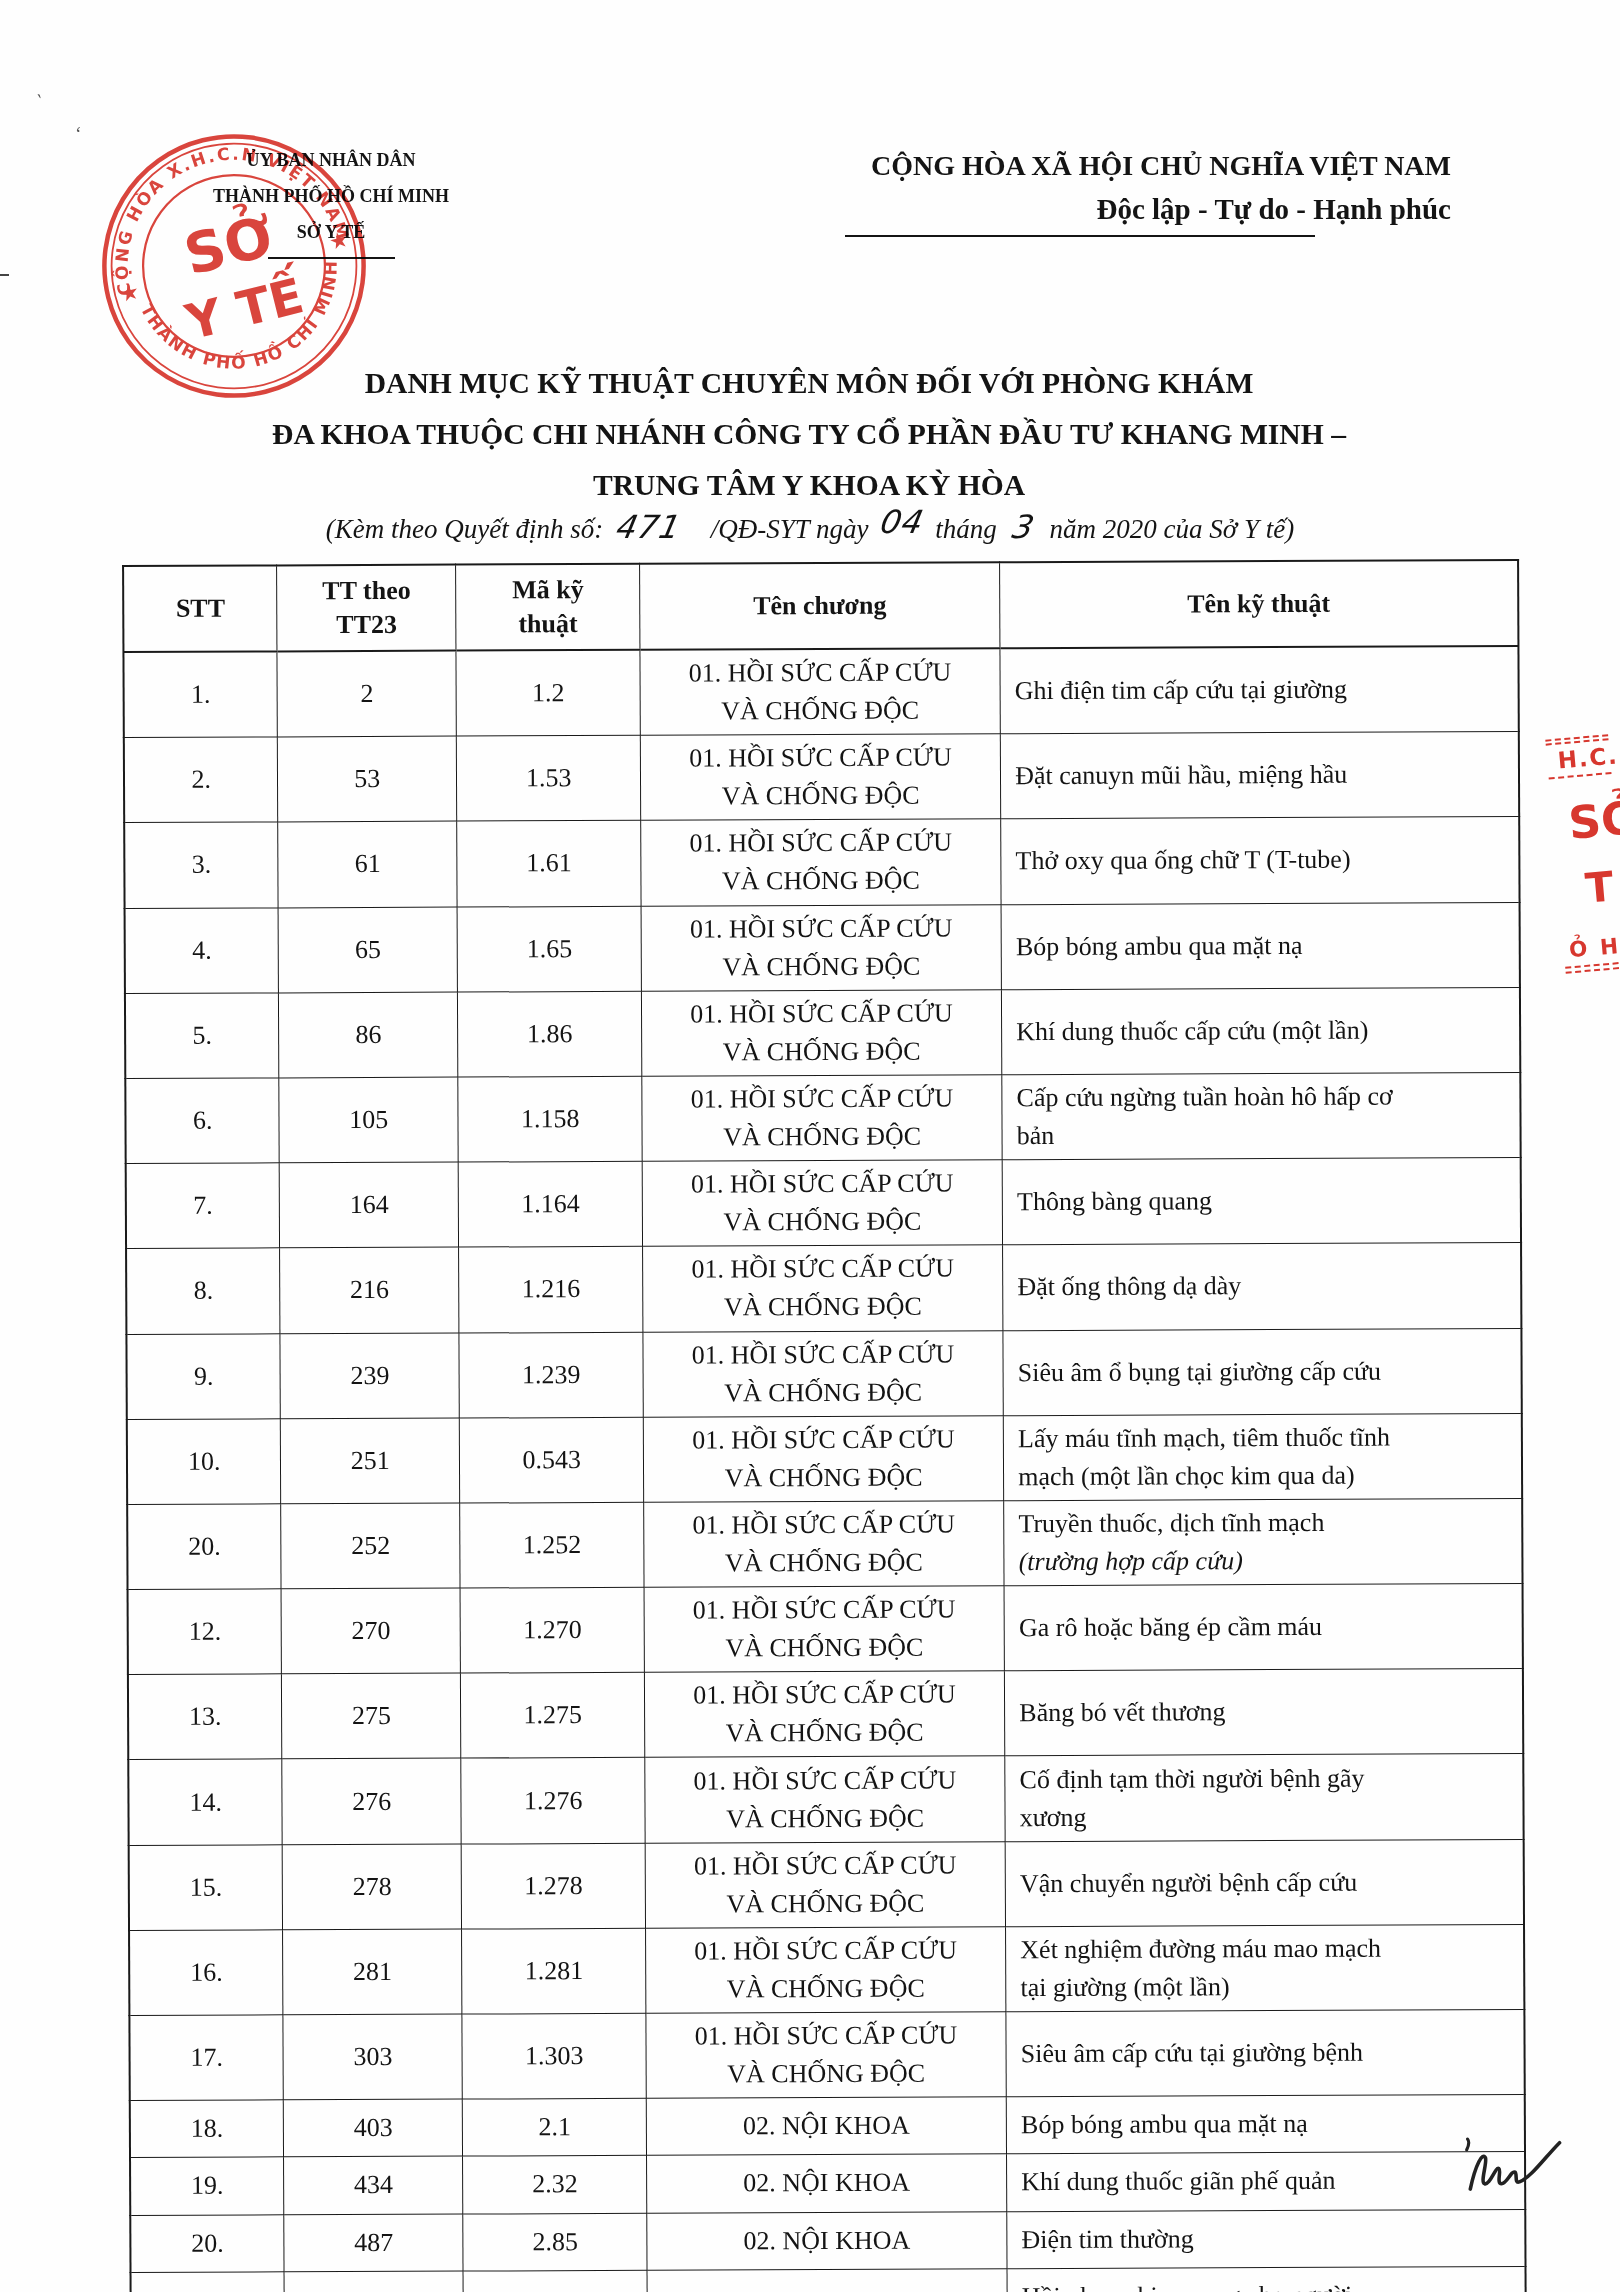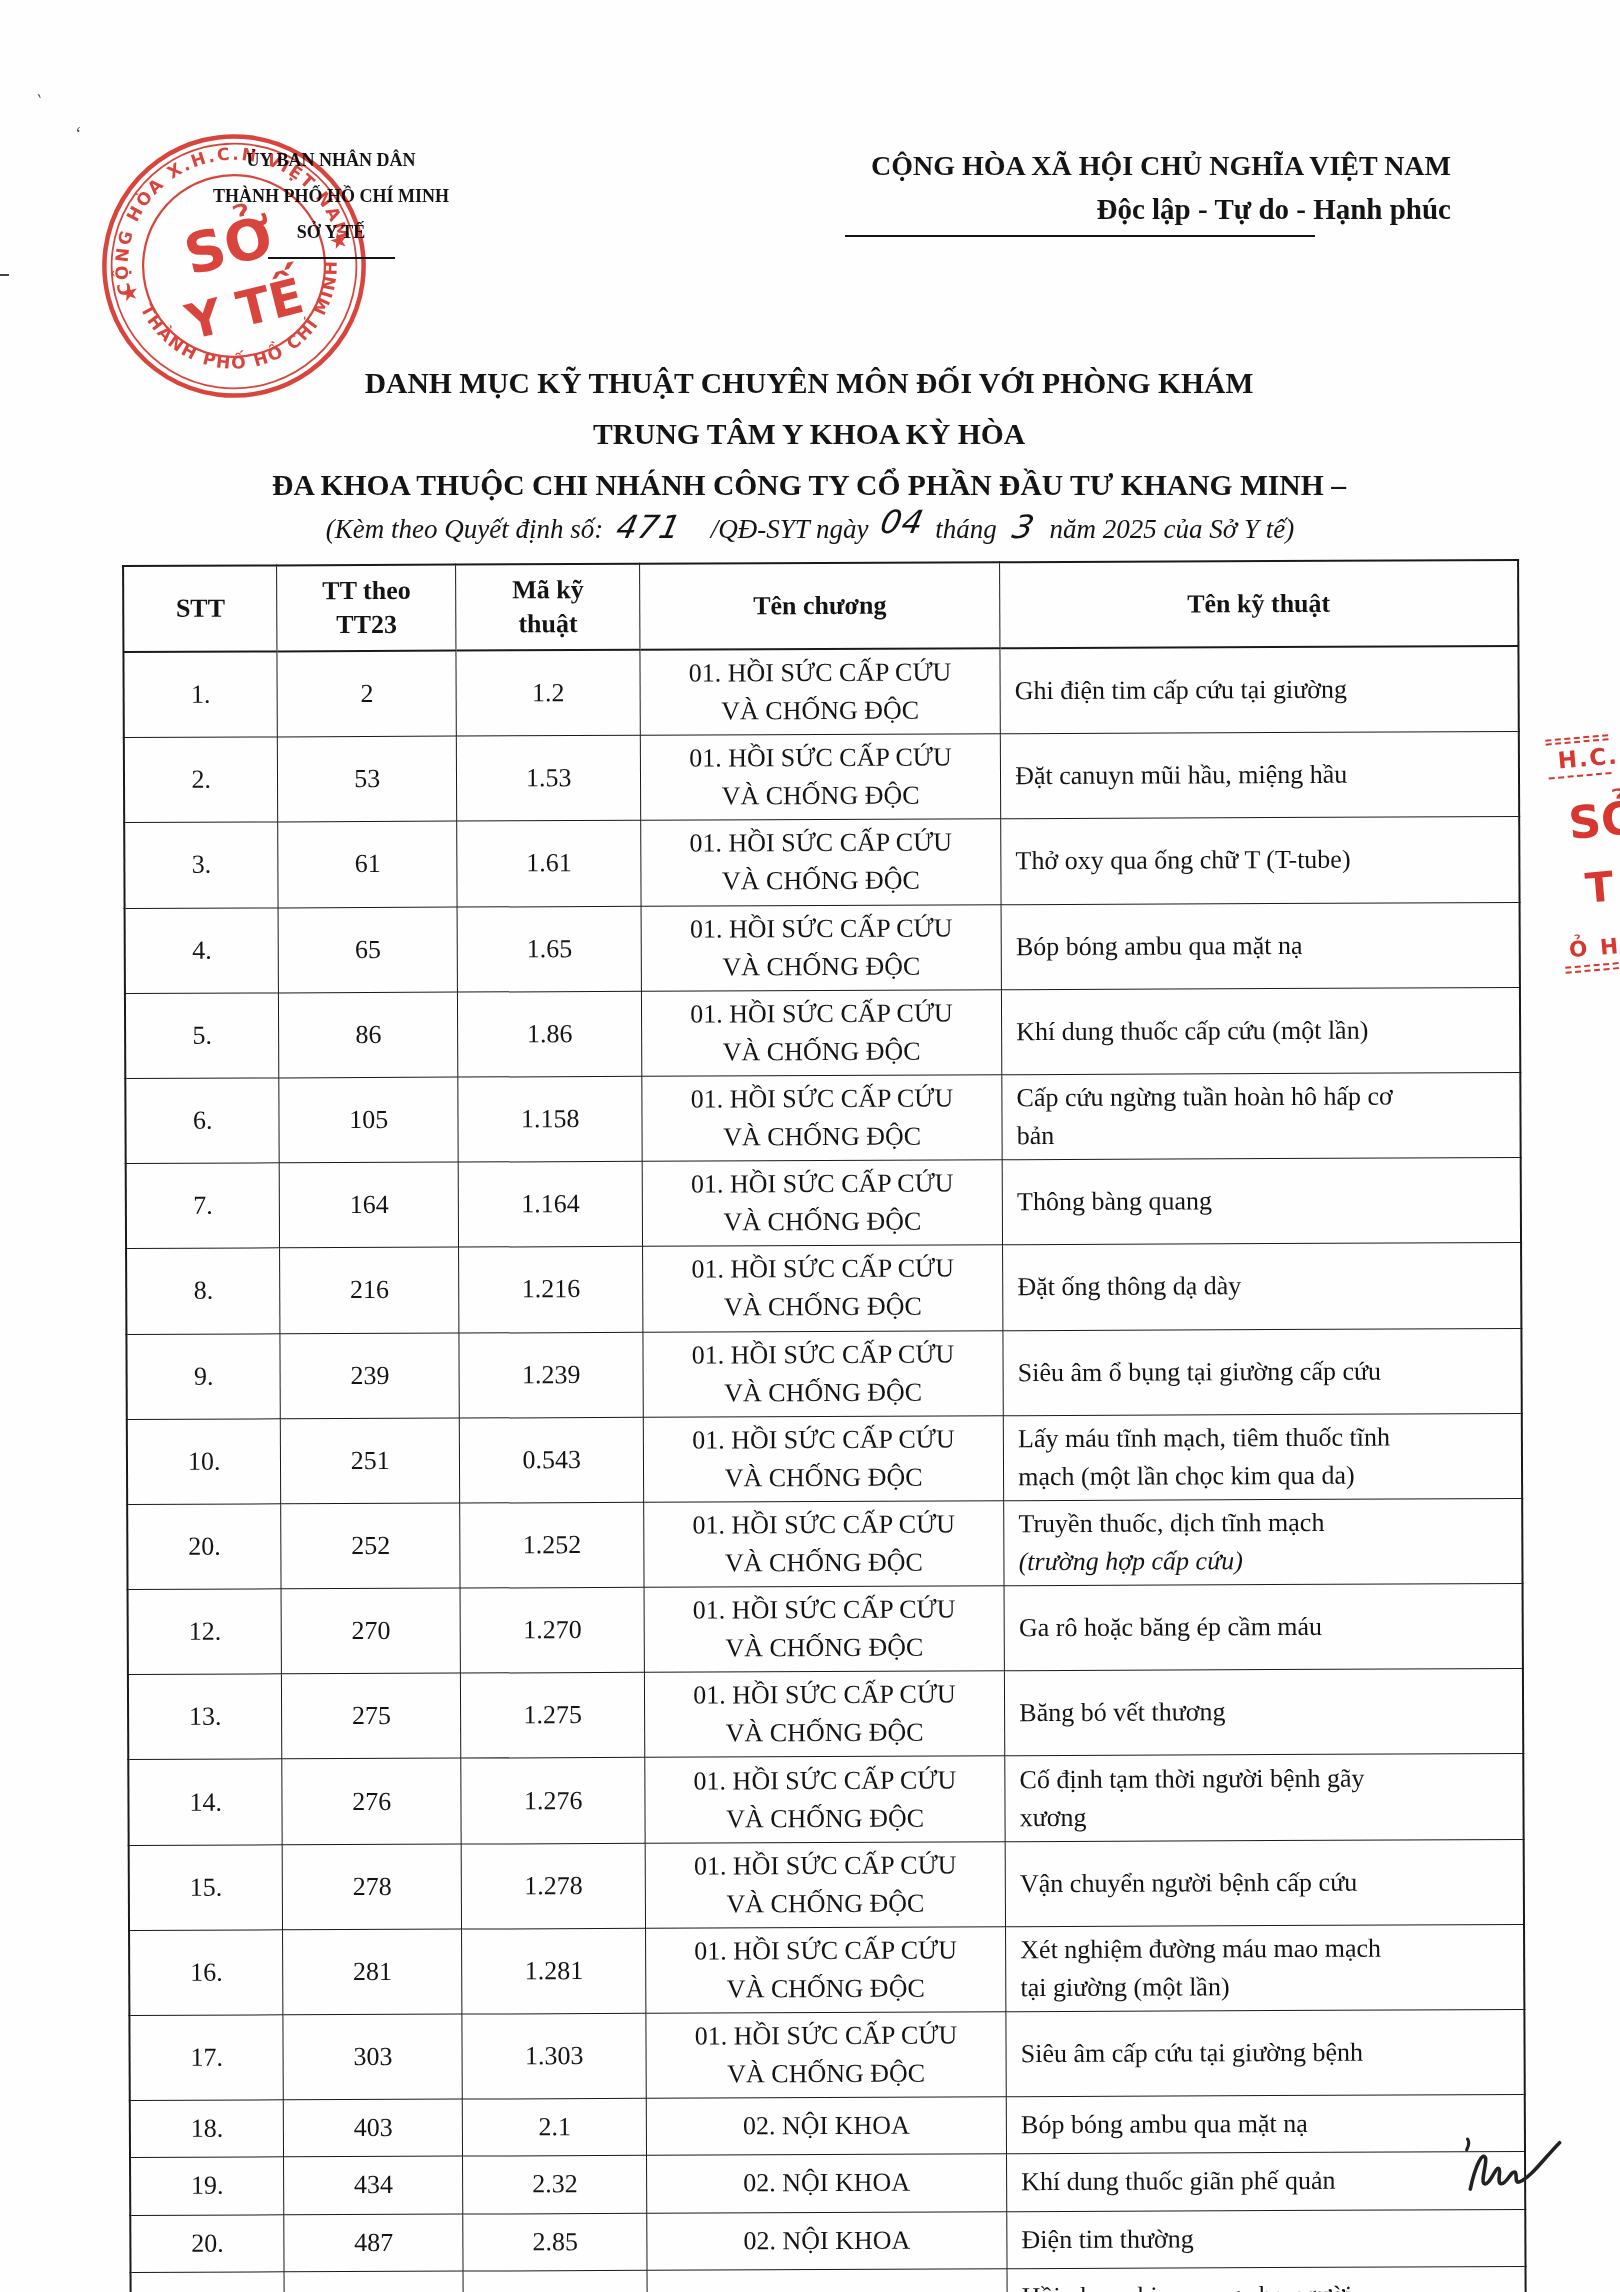--- a/index.html
+++ b/index.html
@@ -107,32 +107,32 @@
       </text>
       <text x="30" y="159" font-size="24" text-anchor="middle">★</text>
       <text x="270" y="159" font-size="24" text-anchor="middle">★</text>
       <text x="150" y="148" font-size="62" text-anchor="middle">SỞ</text>
       <text x="150" y="218" font-size="54" text-anchor="middle">Y TẾ</text>
     </svg>
   </div>
 
   <div class="title">
     <div>DANH MỤC KỸ THUẬT CHUYÊN MÔN ĐỐI VỚI PHÒNG KHÁM</div>
+    <div>ĐA KHOA THUỘC CHI NHÁNH CÔNG TY CỔ PHẦN ĐẦU TƯ KHANG MINH –</div>
     <div>TRUNG TÂM Y KHOA KỲ HÒA</div>
-    <div>ĐA KHOA THUỘC CHI NHÁNH CÔNG TY CỔ PHẦN ĐẦU TƯ KHANG MINH –</div>
   </div>
 
   <div class="subtitle">
     <span>(Kèm theo Quyết định số:</span>
     <span class="hw hw-num">471</span>
     <span>/QĐ-SYT ngày</span>
     <span class="hw hw-day">04</span>
     <span>tháng</span>
     <span class="hw hw-month">3</span>
-    <span>năm 2025 của Sở Y tế)</span>
+    <span>năm 2020 của Sở Y tế)</span>
   </div>
 
   <table class="tbl">
     <colgroup>
       <col style="width:154px">
         <col style="width:179px">
         <col style="width:184px">
       <col style="width:360px">
         <col style="width:519px">
     </colgroup>

